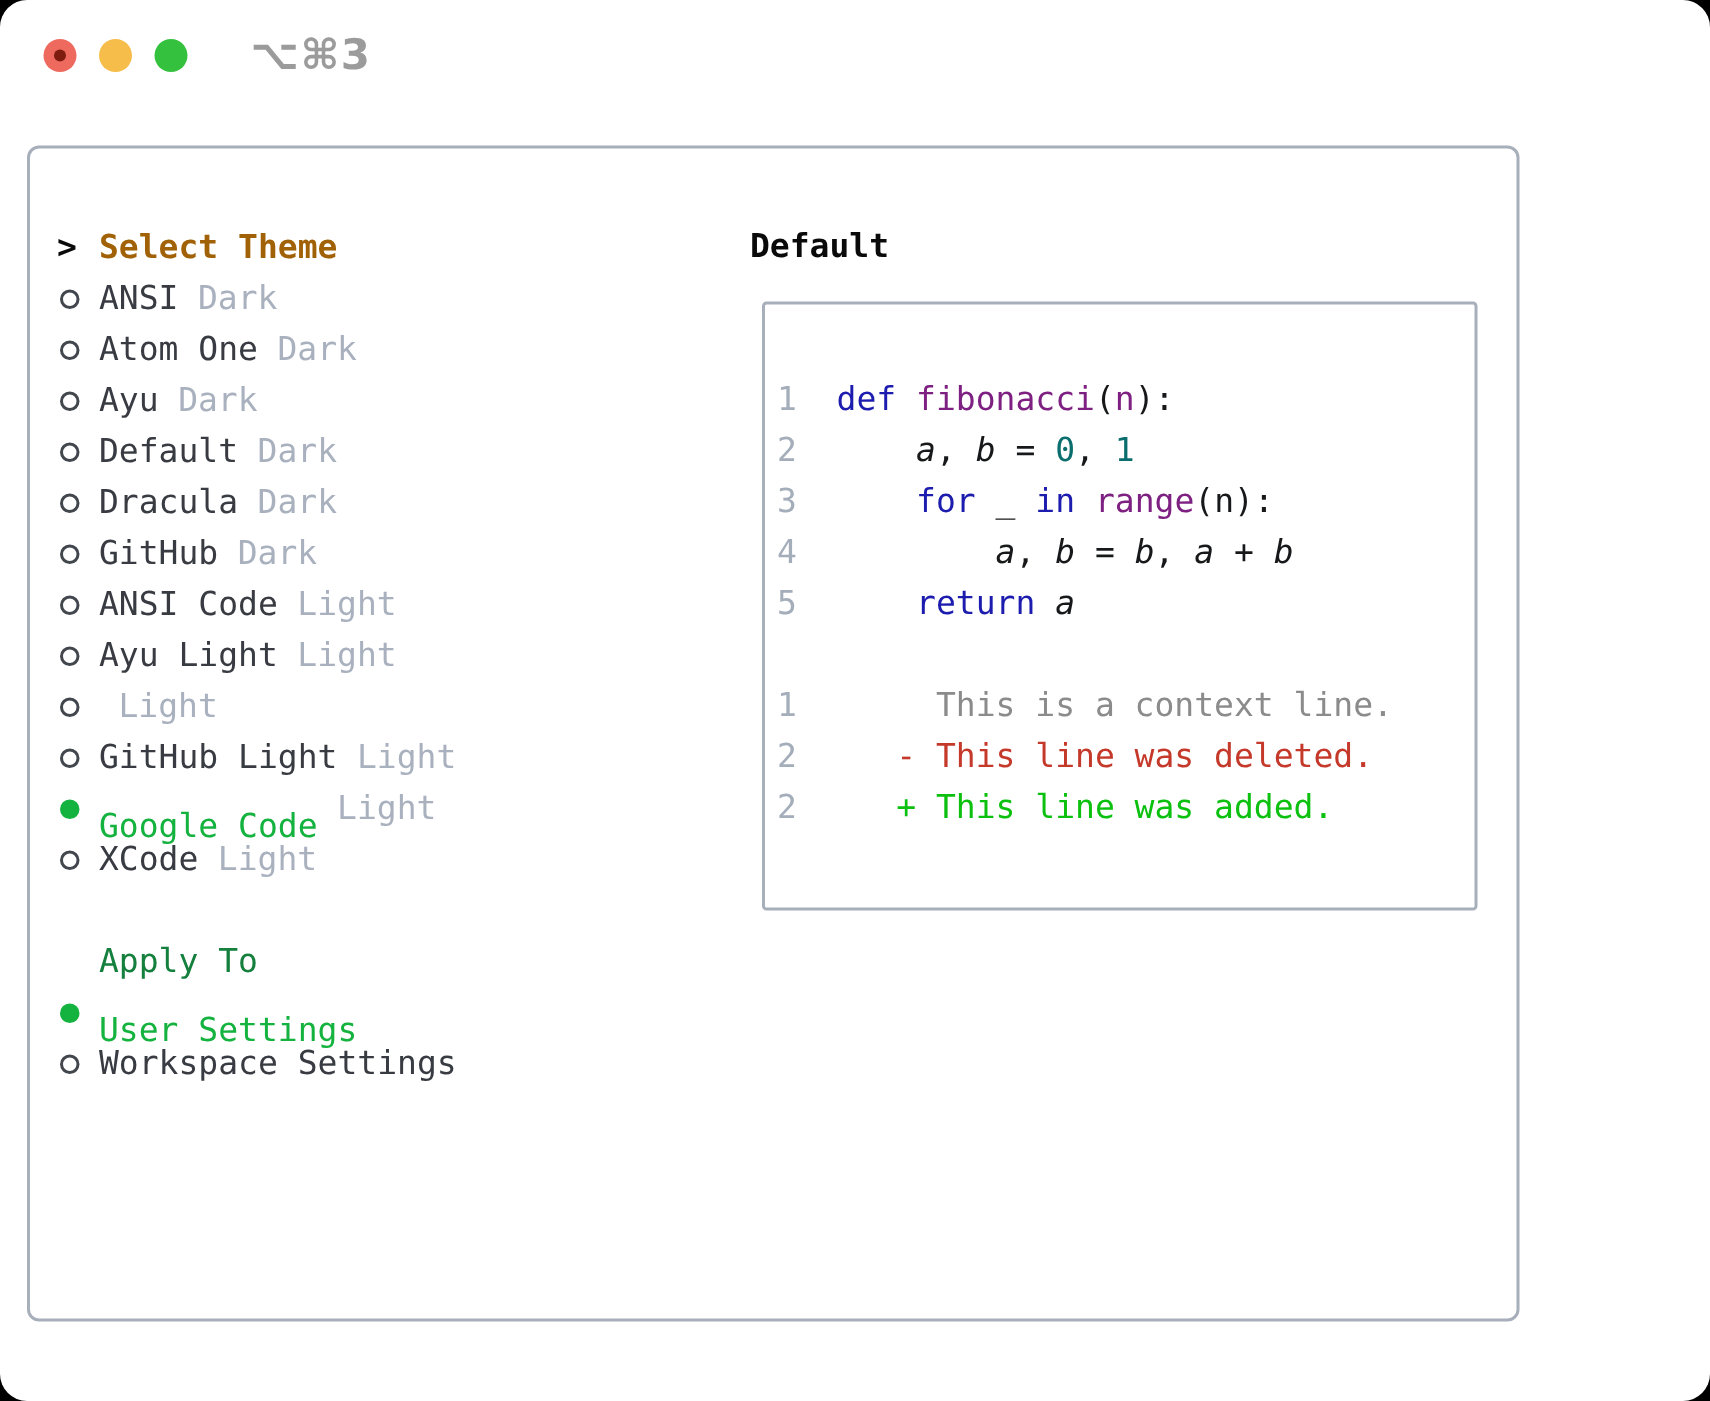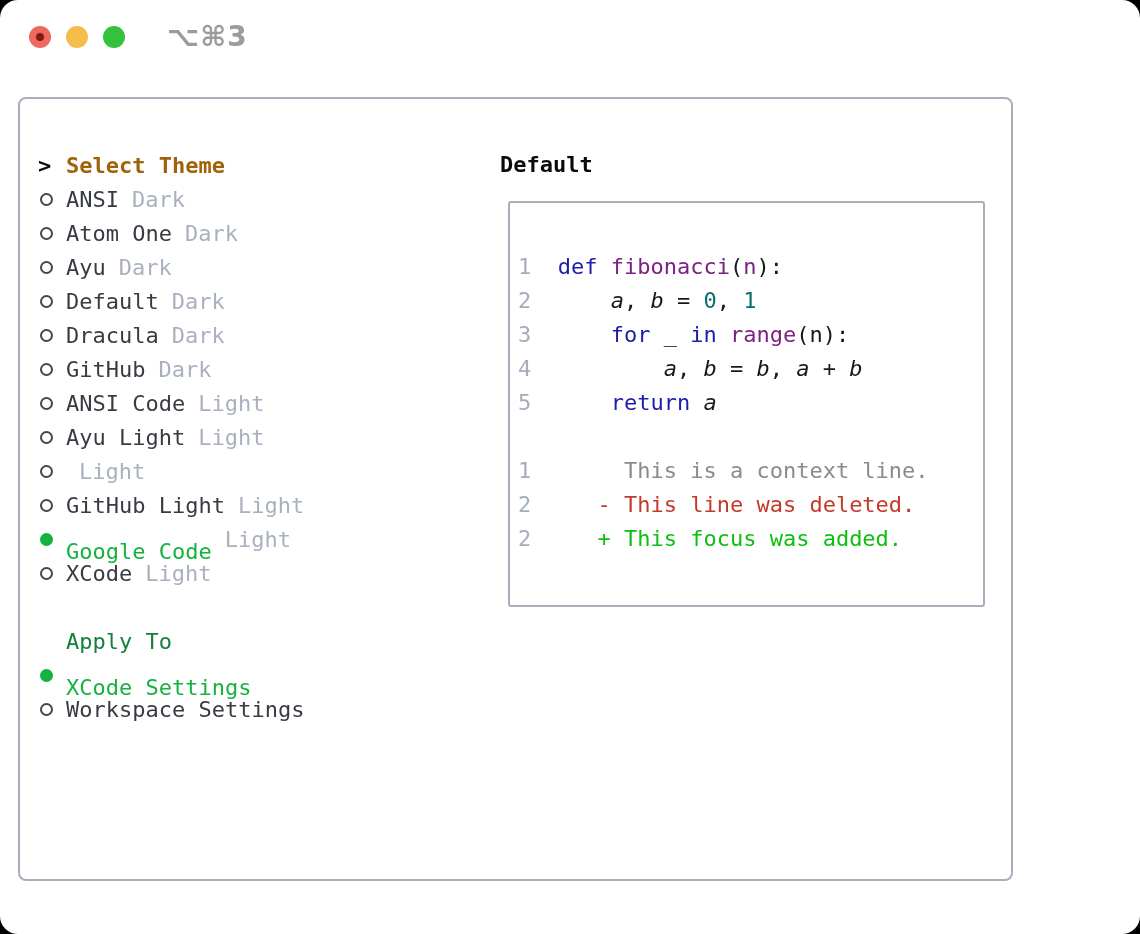--- a/index.html
+++ b/index.html
@@ -176,21 +176,21 @@
       <div class="row"></div>
       <div class="row">
         <span class="bullet"></span>
         <span class="apply-title">Apply To</span>
       </div>
       <div id="apply-list">
           <div class="row">
             <span class="bullet">
               <span class="circle filled"></span>
             </span>
-            <span class="name sel">XCode Settings</span>
+            <span class="name sel">User Settings</span>
           </div>
           <div class="row">
             <span class="bullet">
               <span class="circle"></span>
             </span>
             <span class="name">Workspace Settings</span>
           </div>
         </div>
       <div class="row"></div>
     </div>
@@ -198,18 +198,18 @@
     <div class="preview-title">Default</div>
     <div class="preview-box">
       <pre id="preview-pre"><span class="ln">1</span><span class="sg-keyword">def</span><span class="sg-plain"> </span><span class="sg-function">fibonacci</span><span class="sg-plain">(</span><span class="sg-function">n</span><span class="sg-plain">):</span>
 <span class="ln">2</span><span class="sg-plain">    </span><span class="sg-variable">a</span><span class="sg-plain">, </span><span class="sg-variable">b</span><span class="sg-plain"> = </span><span class="sg-literal">0</span><span class="sg-plain">, </span><span class="sg-literal">1</span>
 <span class="ln">3</span><span class="sg-plain">    </span><span class="sg-keyword">for</span><span class="sg-plain"> _ </span><span class="sg-keyword">in</span><span class="sg-plain"> </span><span class="sg-function">range</span><span class="sg-plain">(n):</span>
 <span class="ln">4</span><span class="sg-plain">        </span><span class="sg-variable">a</span><span class="sg-plain">, </span><span class="sg-variable">b</span><span class="sg-plain"> = </span><span class="sg-variable">b</span><span class="sg-plain">, </span><span class="sg-variable">a</span><span class="sg-plain"> + </span><span class="sg-variable">b</span>
 <span class="ln">5</span><span class="sg-plain">    </span><span class="sg-keyword">return</span><span class="sg-plain"> </span><span class="sg-variable">a</span>
 <span class="ln"></span>
 <span class="ln">1</span><span class="sg-context">     This is a context line.</span>
 <span class="ln">2</span><span class="sg-deleted">   - This line was deleted.</span>
-<span class="ln">2</span><span class="sg-added">   + This focus was added.</span>
+<span class="ln">2</span><span class="sg-added">   + This line was added.</span>
 </pre>
     </div>
 
   </div>
 </div>
 
 </body></html>

